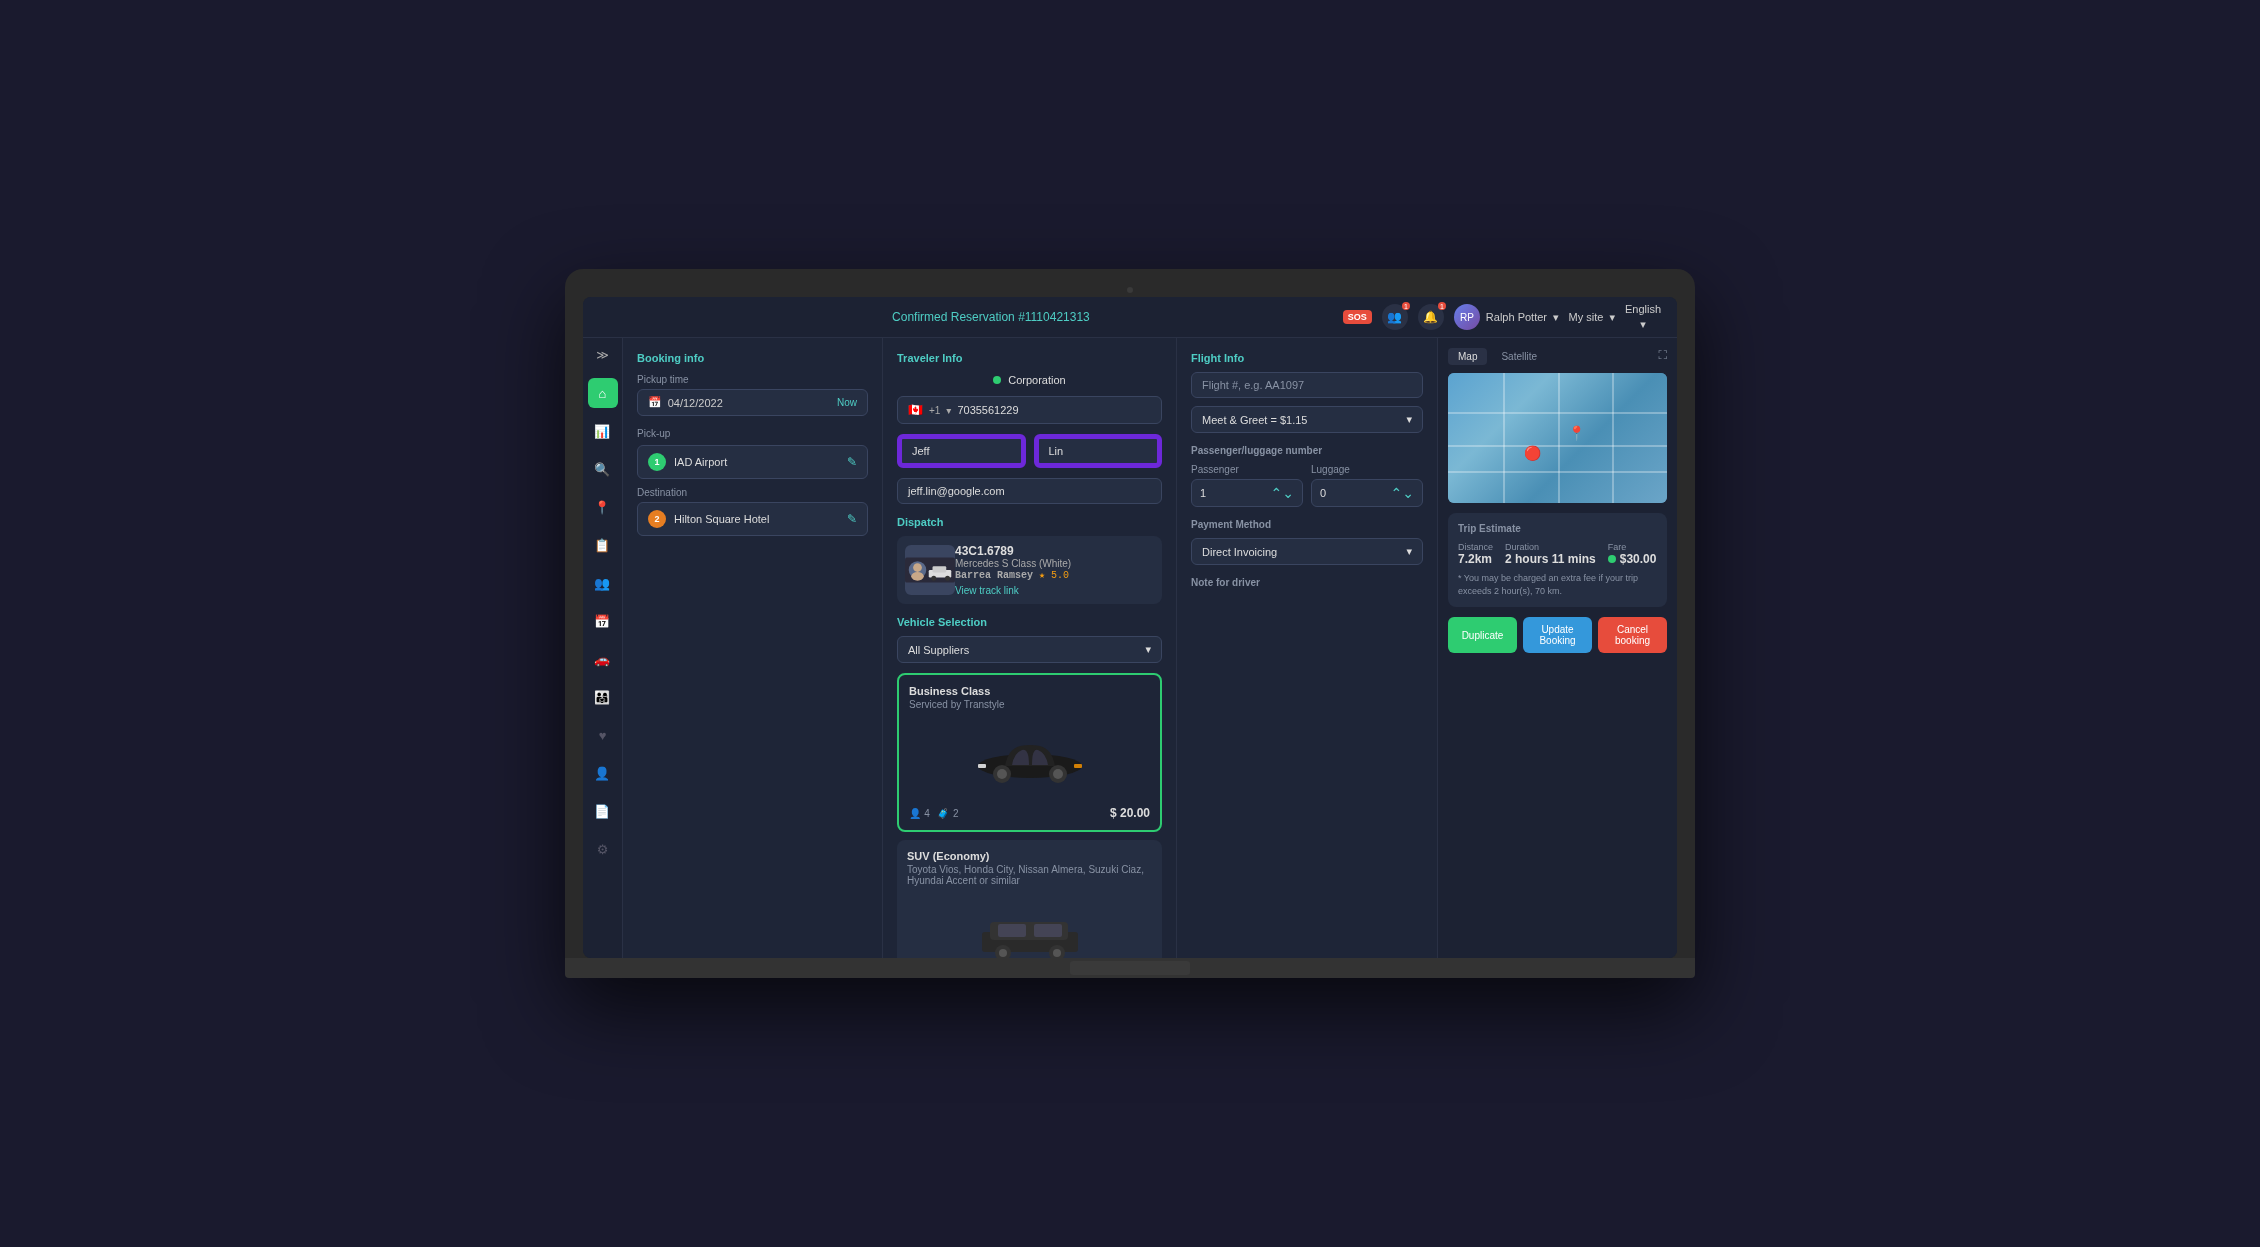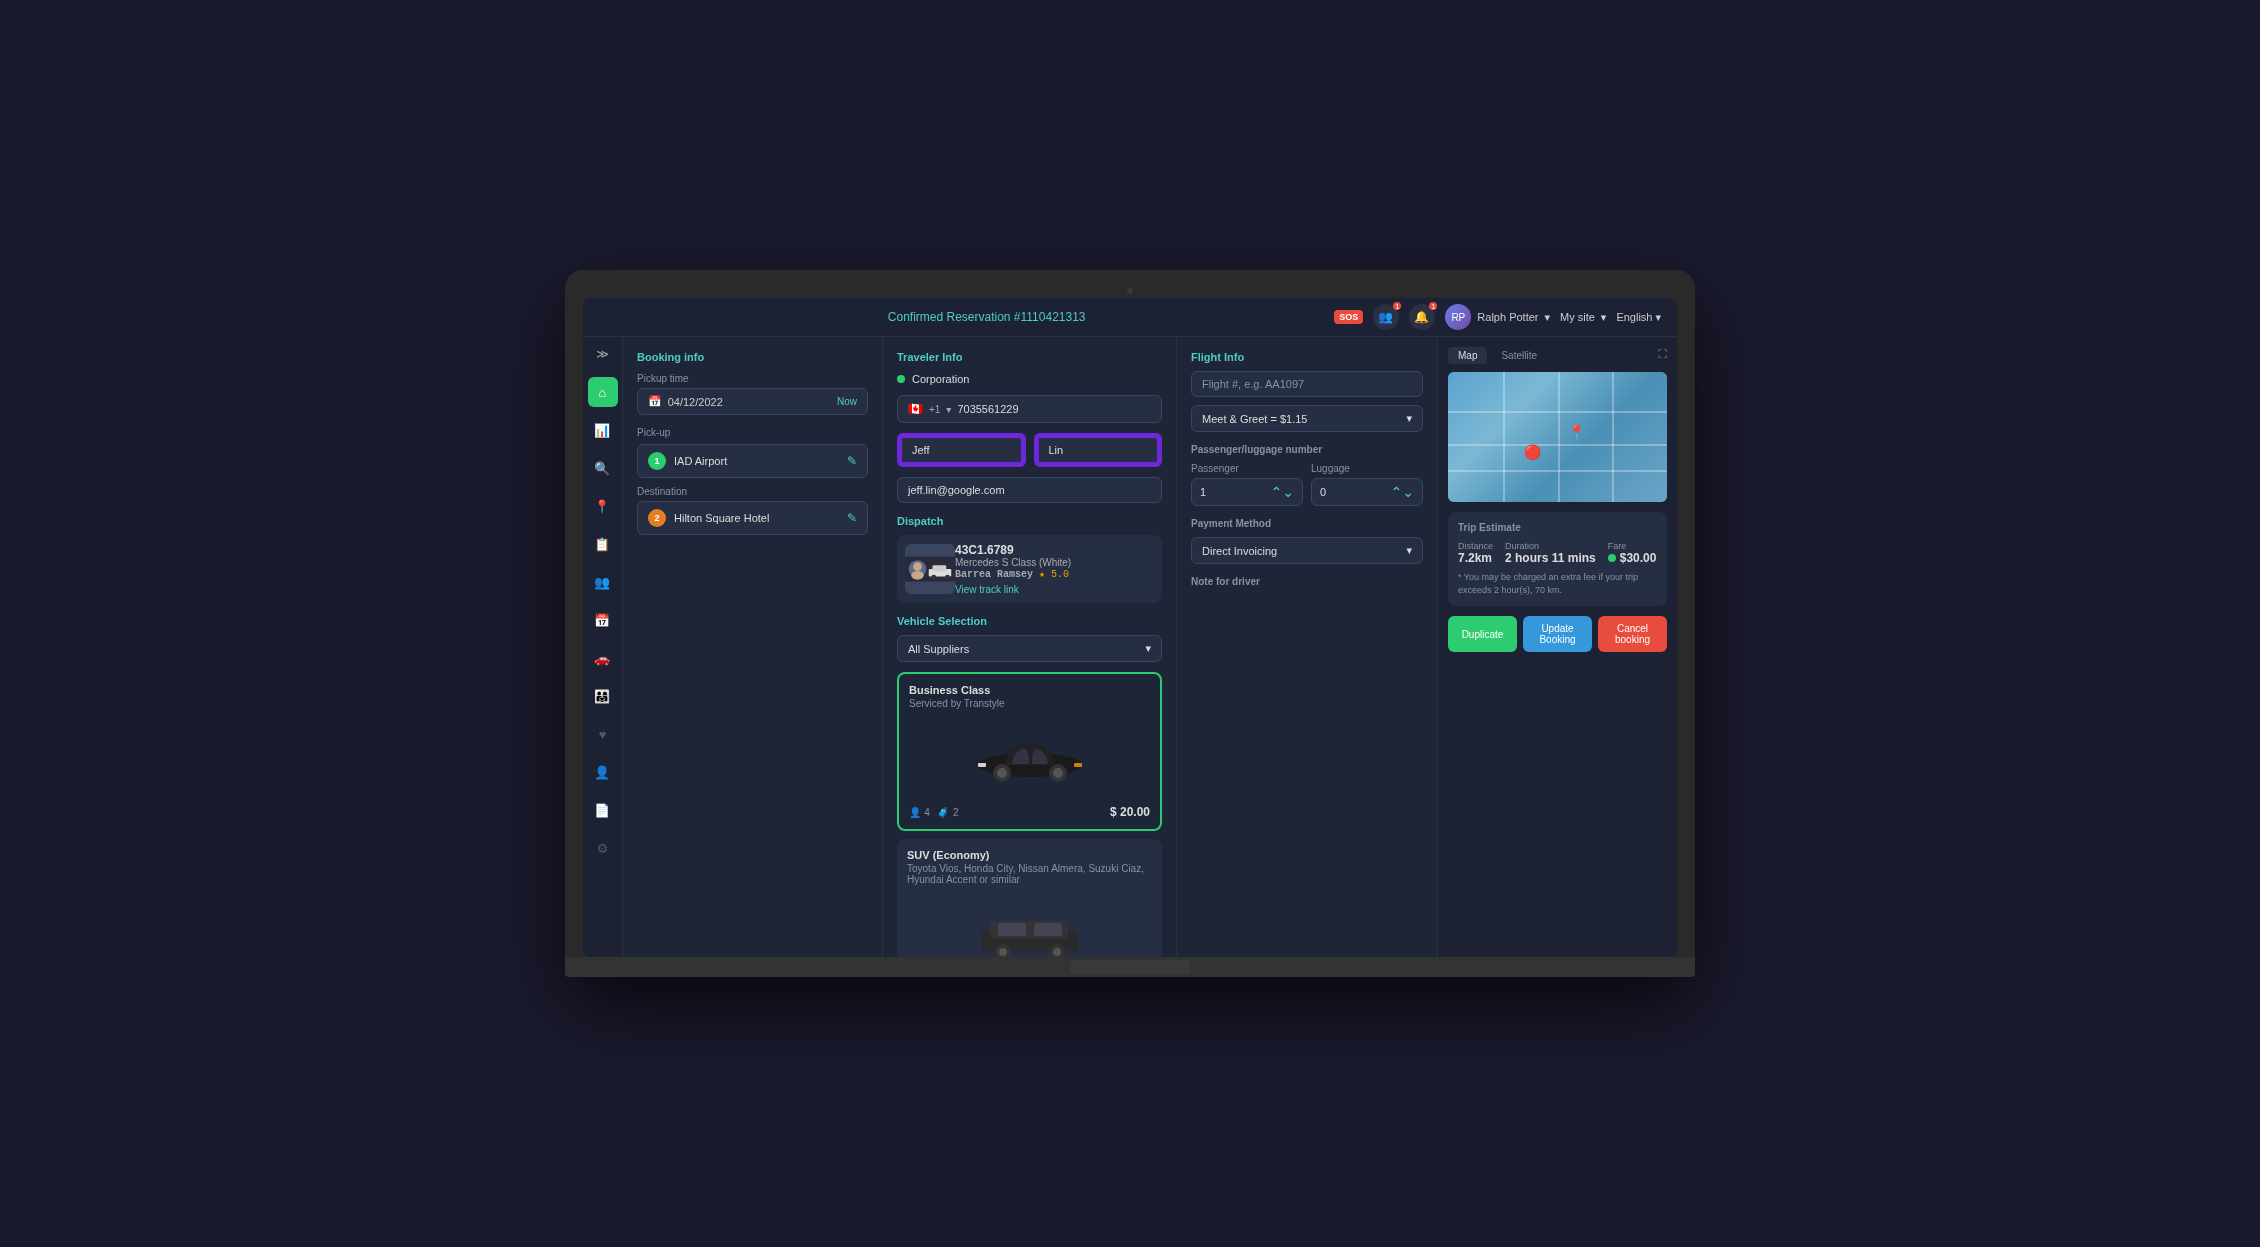--- a/index.html
+++ b/index.html
@@ -98,20 +98,21 @@
       color: white;
       font-size: 10px;
     }
     .lang-selector {
       color: #ccc;
       font-size: 11px;
       cursor: pointer;
       display: flex;
       align-items: center;
       gap: 3px;
+      flex-direction: column;
     }
     .main-layout {
       display: flex;
       height: 620px;
     }
     .sidebar {
       width: 40px;
       background: #1c2233;
       border-right: 1px solid #2a3145;
       display: flex;
@@ -232,20 +233,21 @@
       color: #4ecdc4;
       font-size: 11px;
       font-weight: 600;
       margin-bottom: 10px;
     }
     .corp-row {
       display: flex;
       align-items: center;
       gap: 7px;
       margin-bottom: 10px;
+      justify-content: center;
     }
     .corp-dot {
       width: 8px;
       height: 8px;
       border-radius: 50%;
       background: #2ecc71;
     }
     .corp-label {
       color: #ddd;
       font-size: 11px;

